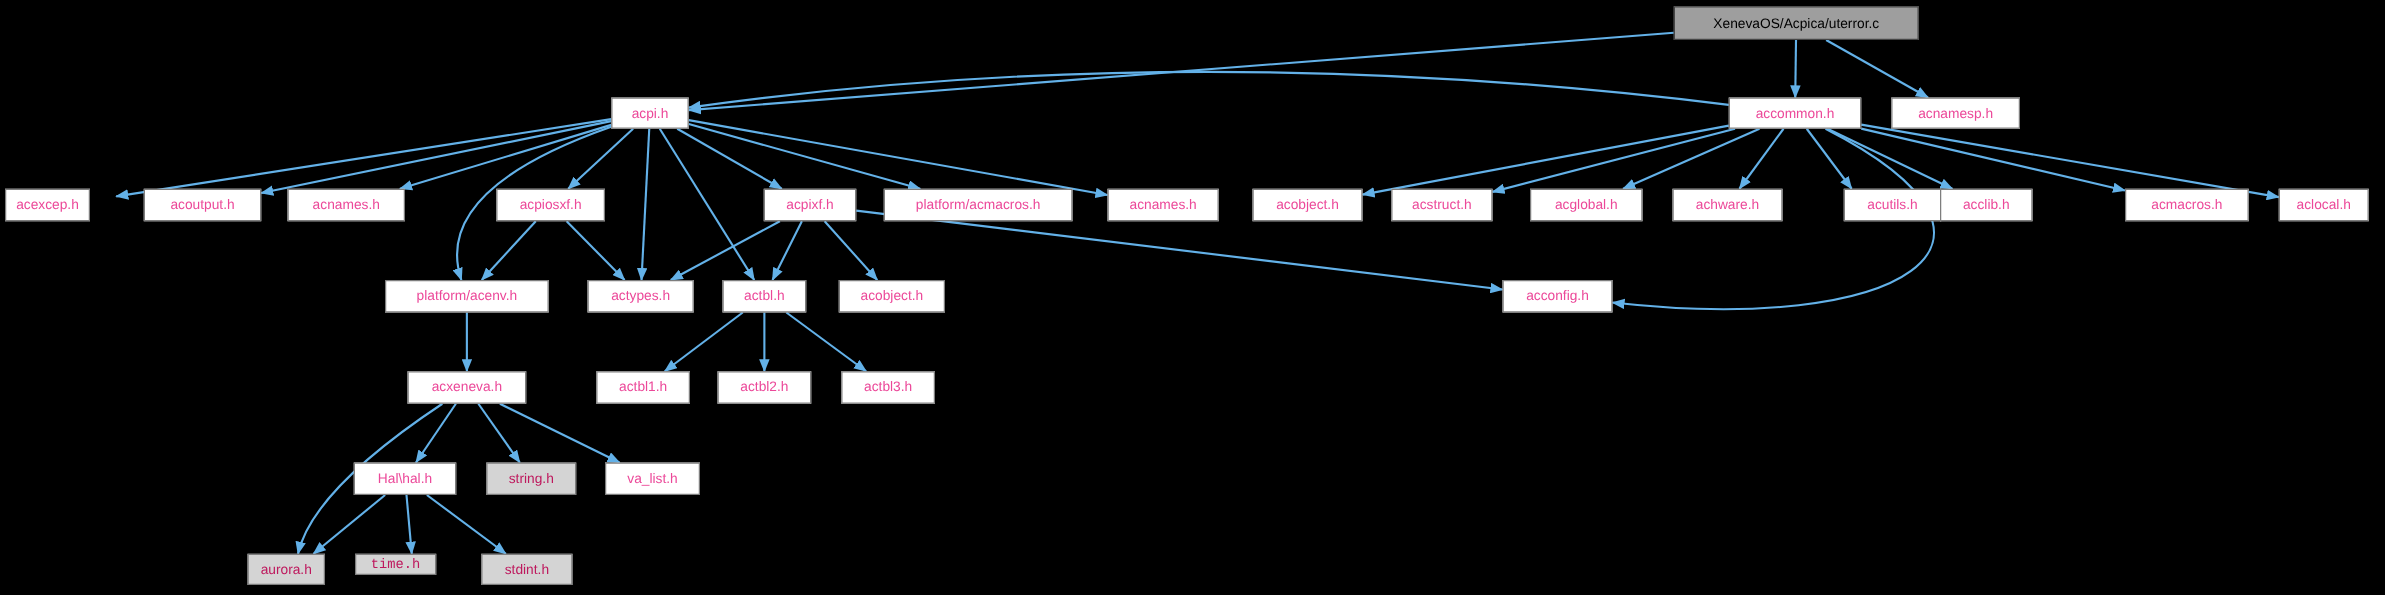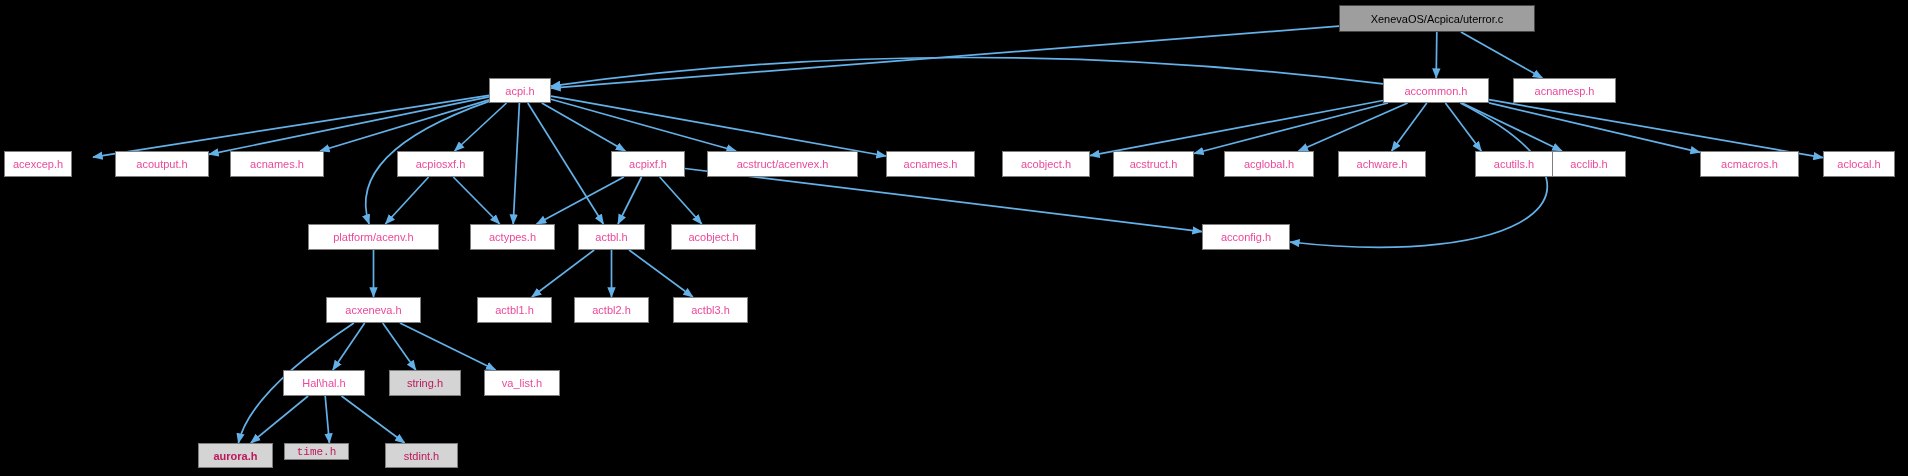--- a/index.html
+++ b/index.html
@@ -80,21 +80,21 @@
   <div id="node-layer">
       <div class="node root" style="left: 1339px; top: 5px; width: 196px; height: 27px;">XenevaOS/Acpica/uterror.c</div>
       <div class="node white" style="left: 489px; top: 78px; width: 62px; height: 25px;">acpi.h</div>
       <div class="node white" style="left: 1383px; top: 78px; width: 106px; height: 25px;">accommon.h</div>
       <div class="node white" style="left: 1513px; top: 78px; width: 103px; height: 25px;">acnamesp.h</div>
       <div class="node white" style="left: 4px; top: 151px; width: 68px; height: 26px;">acexcep.h</div>
       <div class="node white" style="left: 115px; top: 151px; width: 94px; height: 26px;">acoutput.h</div>
       <div class="node white" style="left: 230px; top: 151px; width: 94px; height: 26px;">acnames.h</div>
       <div class="node white" style="left: 397px; top: 151px; width: 87px; height: 26px;">acpiosxf.h</div>
       <div class="node white" style="left: 611px; top: 151px; width: 74px; height: 26px;">acpixf.h</div>
-      <div class="node white" style="left: 707px; top: 151px; width: 151px; height: 26px;">acstruct/acenvex.h</div>
+      <div class="node white" style="left: 707px; top: 151px; width: 151px; height: 26px;">platform/acmacros.h</div>
       <div class="node white" style="left: 886px; top: 151px; width: 89px; height: 26px;">acnames.h</div>
       <div class="node white" style="left: 1002px; top: 151px; width: 88px; height: 26px;">acobject.h</div>
       <div class="node white" style="left: 1113px; top: 151px; width: 81px; height: 26px;">acstruct.h</div>
       <div class="node white" style="left: 1224px; top: 151px; width: 90px; height: 26px;">acglobal.h</div>
       <div class="node white" style="left: 1338px; top: 151px; width: 88px; height: 26px;">achware.h</div>
       <div class="node white" style="left: 1452px; top: 151px; width: 78px; height: 26px; margin-left: 23px;">acutils.h</div>
       <div class="node white" style="left: 1552px; top: 151px; width: 74px; height: 26px;">acclib.h</div>
       <div class="node white" style="left: 1700px; top: 151px; width: 99px; height: 26px;">acmacros.h</div>
       <div class="node white" style="left: 1823px; top: 151px; width: 72px; height: 26px;">aclocal.h</div>
       <div class="node white" style="left: 308px; top: 224px; width: 131px; height: 26px;">platform/acenv.h</div>
@@ -102,17 +102,17 @@
       <div class="node white" style="left: 578px; top: 224px; width: 67px; height: 26px;">actbl.h</div>
       <div class="node white" style="left: 671px; top: 224px; width: 85px; height: 26px;">acobject.h</div>
       <div class="node white" style="left: 1202px; top: 224px; width: 88px; height: 26px; text-align: center;">acconfig.h</div>
       <div class="node white" style="left: 326px; top: 297px; width: 95px; height: 26px;">acxeneva.h</div>
       <div class="node white" style="left: 477px; top: 297px; width: 75px; height: 26px;">actbl1.h</div>
       <div class="node white" style="left: 574px; top: 297px; width: 75px; height: 26px;">actbl2.h</div>
       <div class="node white" style="left: 673px; top: 297px; width: 75px; height: 26px;">actbl3.h</div>
       <div class="node white" style="left: 283px; top: 370px; width: 82px; height: 26px;">Hal\hal.h</div>
       <div class="node gray" style="left: 389px; top: 370px; width: 72px; height: 26px;">string.h</div>
       <div class="node white" style="left: 484px; top: 370px; width: 76px; height: 26px;">va_list.h</div>
-      <div class="node gray" style="left: 198px; top: 443px; width: 75px; height: 25px; font-weight: bold;">aurora.h</div>
+      <div class="node gray" style="left: 198px; top: 443px; width: 62px; height: 25px;">aurora.h</div>
       <div class="node gray" style="left: 284px; top: 443px; width: 65px; height: 17px; font-family: Liberation Mono, monospace;">time.h</div>
       <div class="node gray" style="left: 385px; top: 443px; width: 73px; height: 25px;">stdint.h</div>
     </div>
 </div>
 
 </body></html>

